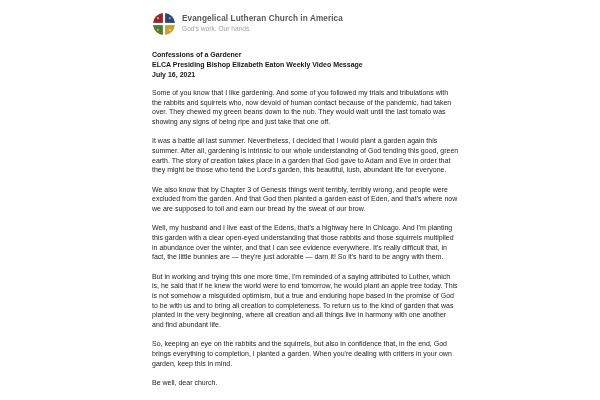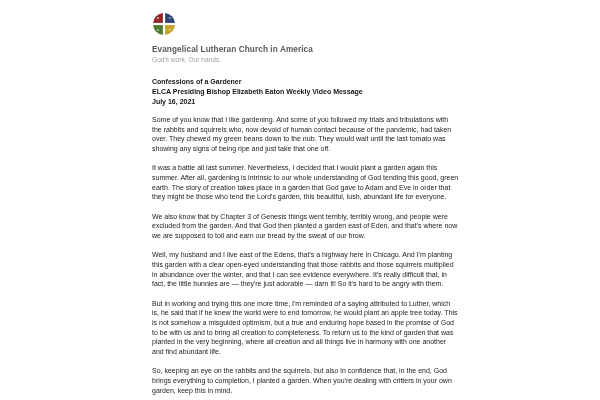--- a/index.html
+++ b/index.html
@@ -19,21 +19,20 @@
     position: absolute;
     left: 152px;
     top: 12px;
     width: 307px;
   }
   .brand-header {
     display: flex;
     align-items: flex-start;
     gap: 6px;
     margin-bottom: 13px;
-    flex-direction: column;
   }
   .logo {
     width: 24px;
     height: 25px;
     flex: 0 0 auto;
   }
   .brand-text {
     padding-top: 2px;
   }
   .org-name {

